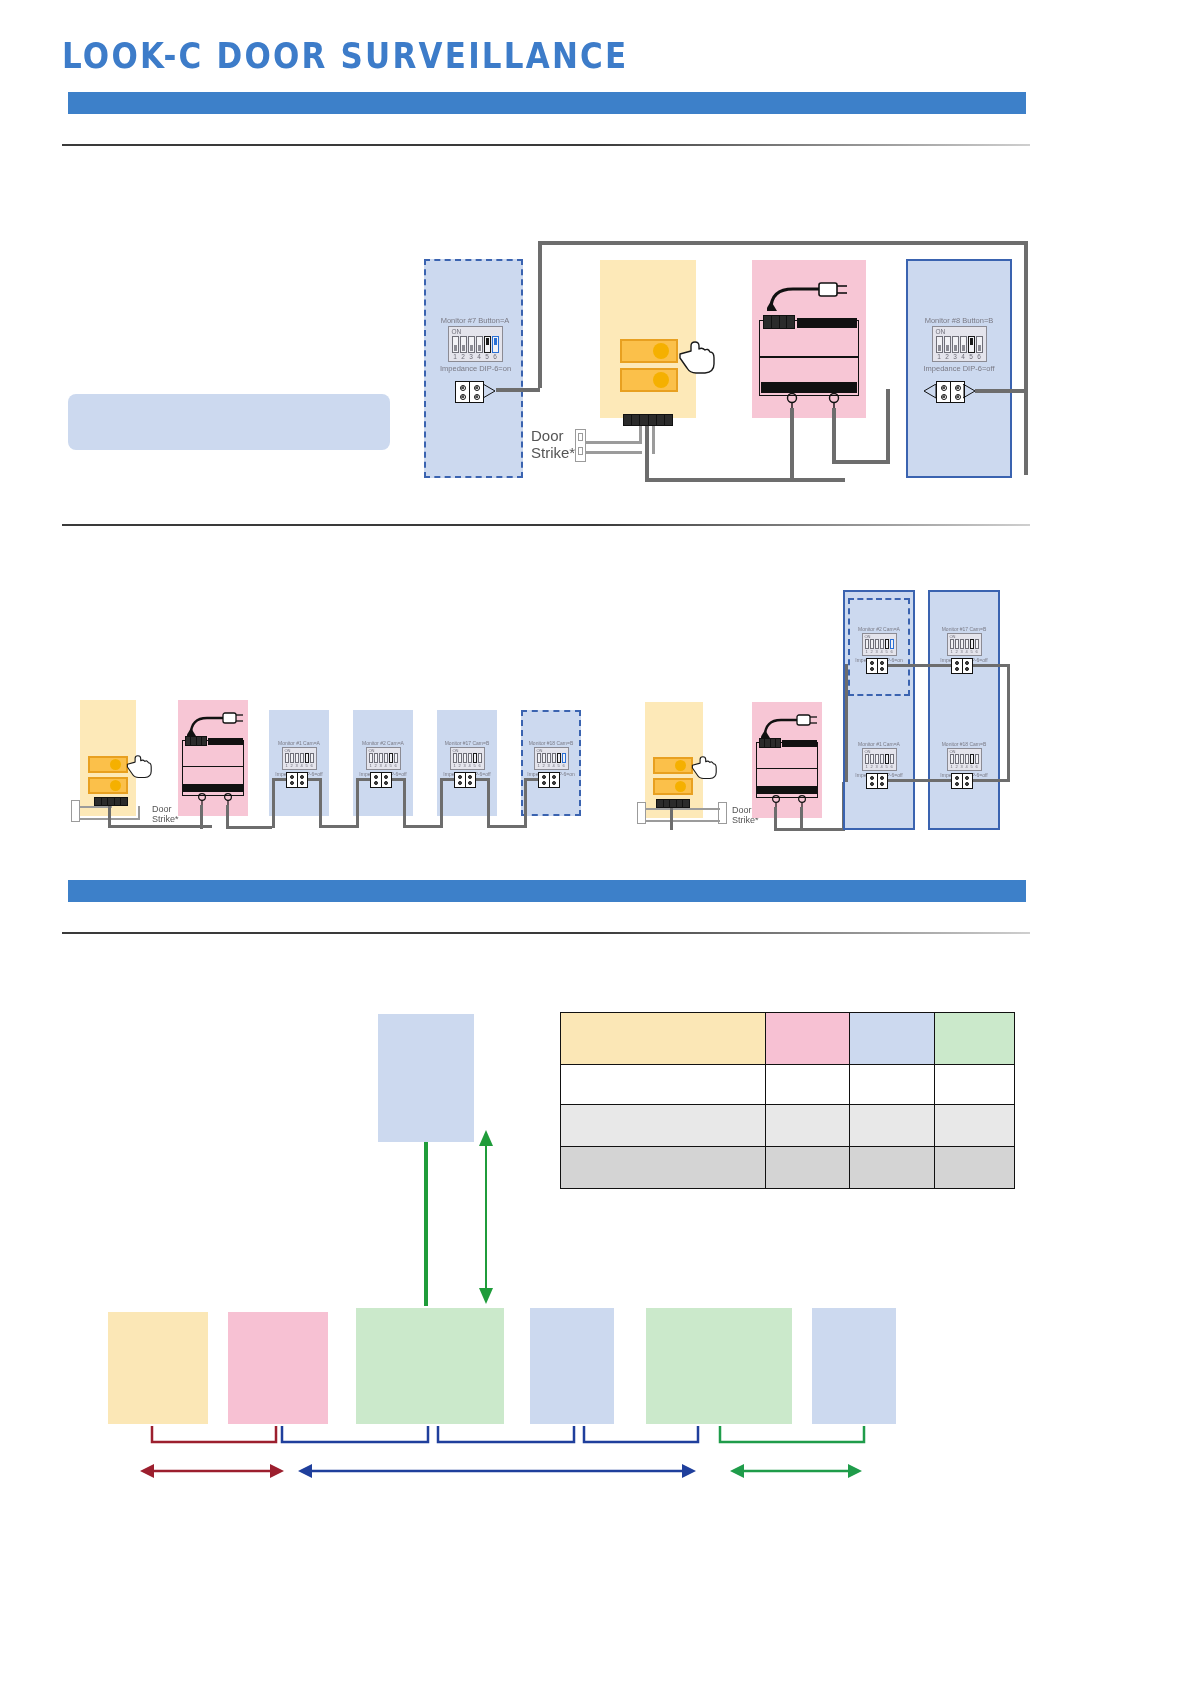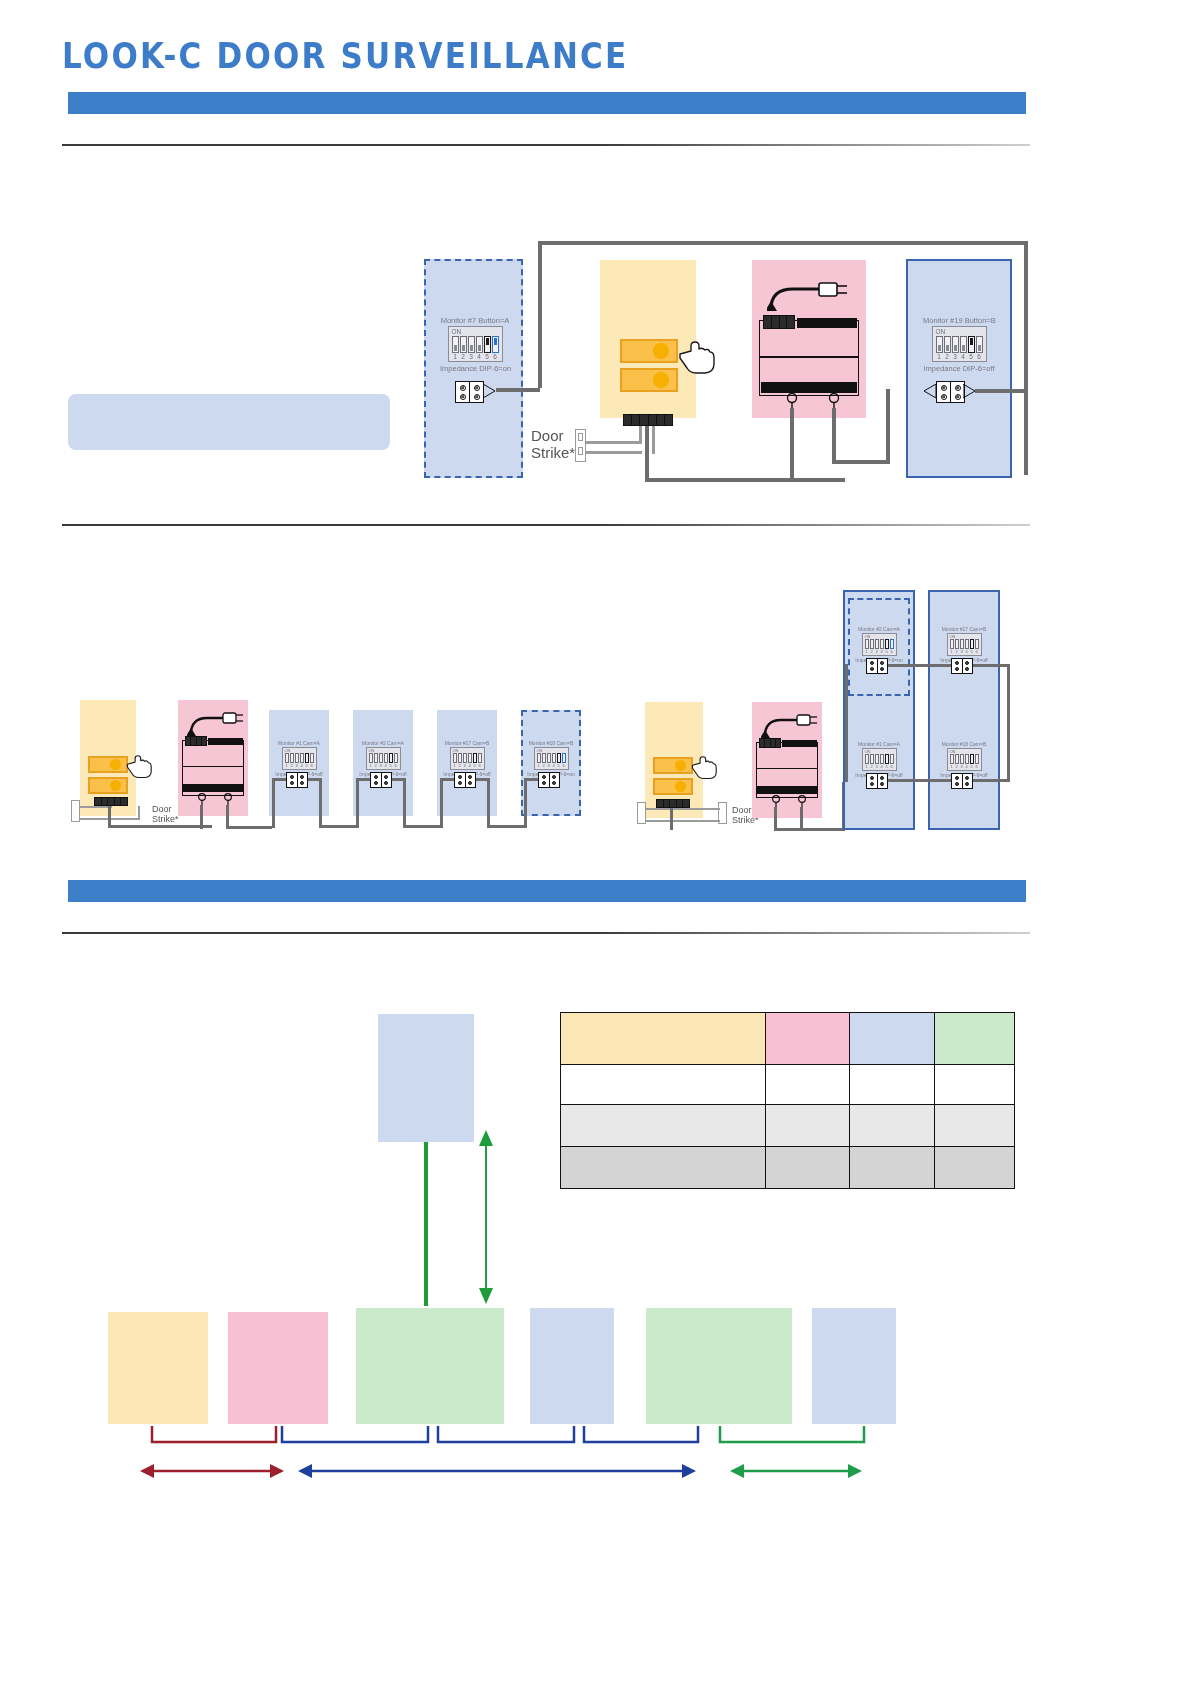--- a/index.html
+++ b/index.html
@@ -241,21 +241,21 @@
     <line x1="8" y1="9.5" x2="8" y2="17" stroke="#111" stroke-width="1.4"></line>
   </svg>
   <div class="wire" style="left:790px; top:408px; width:4px; height:72px;"></div>
   <div class="wire" style="left:832px; top:408px; width:4px; height:56px;"></div>
   <div class="wire" style="left:832px; top:460px; width:58px; height:4px;"></div>
   <div class="wire" style="left:886px; top:389px; width:4px; height:75px;"></div>
 
   <div class="box outline-blue blue-l" style="left:906px; top:259px; width:106px; height:219px;"></div>
 
   <div class="dip-wrap" style="left:923px; top:316px; width:72px;">
-    <div class="dip-label" style="font-size:7.5px;">Monitor #19 Button=B</div>
+    <div class="dip-label" style="font-size:7.5px;">Monitor #8 Button=B</div>
     <div class="dip-body" style="padding:2px 3px 1px;margin-top:1px;">
       <div class="dip-on" style="font-size:6.5px;">ON</div>
       <div class="dip-row">
         <div class="dip-sw" style="width:7px;height:17px;">
             <i style="height:6px;"></i>
           </div>
         <div class="dip-sw" style="width:7px;height:17px;">
             <i style="height:6px;"></i>
           </div>
         <div class="dip-sw" style="width:7px;height:17px;">

